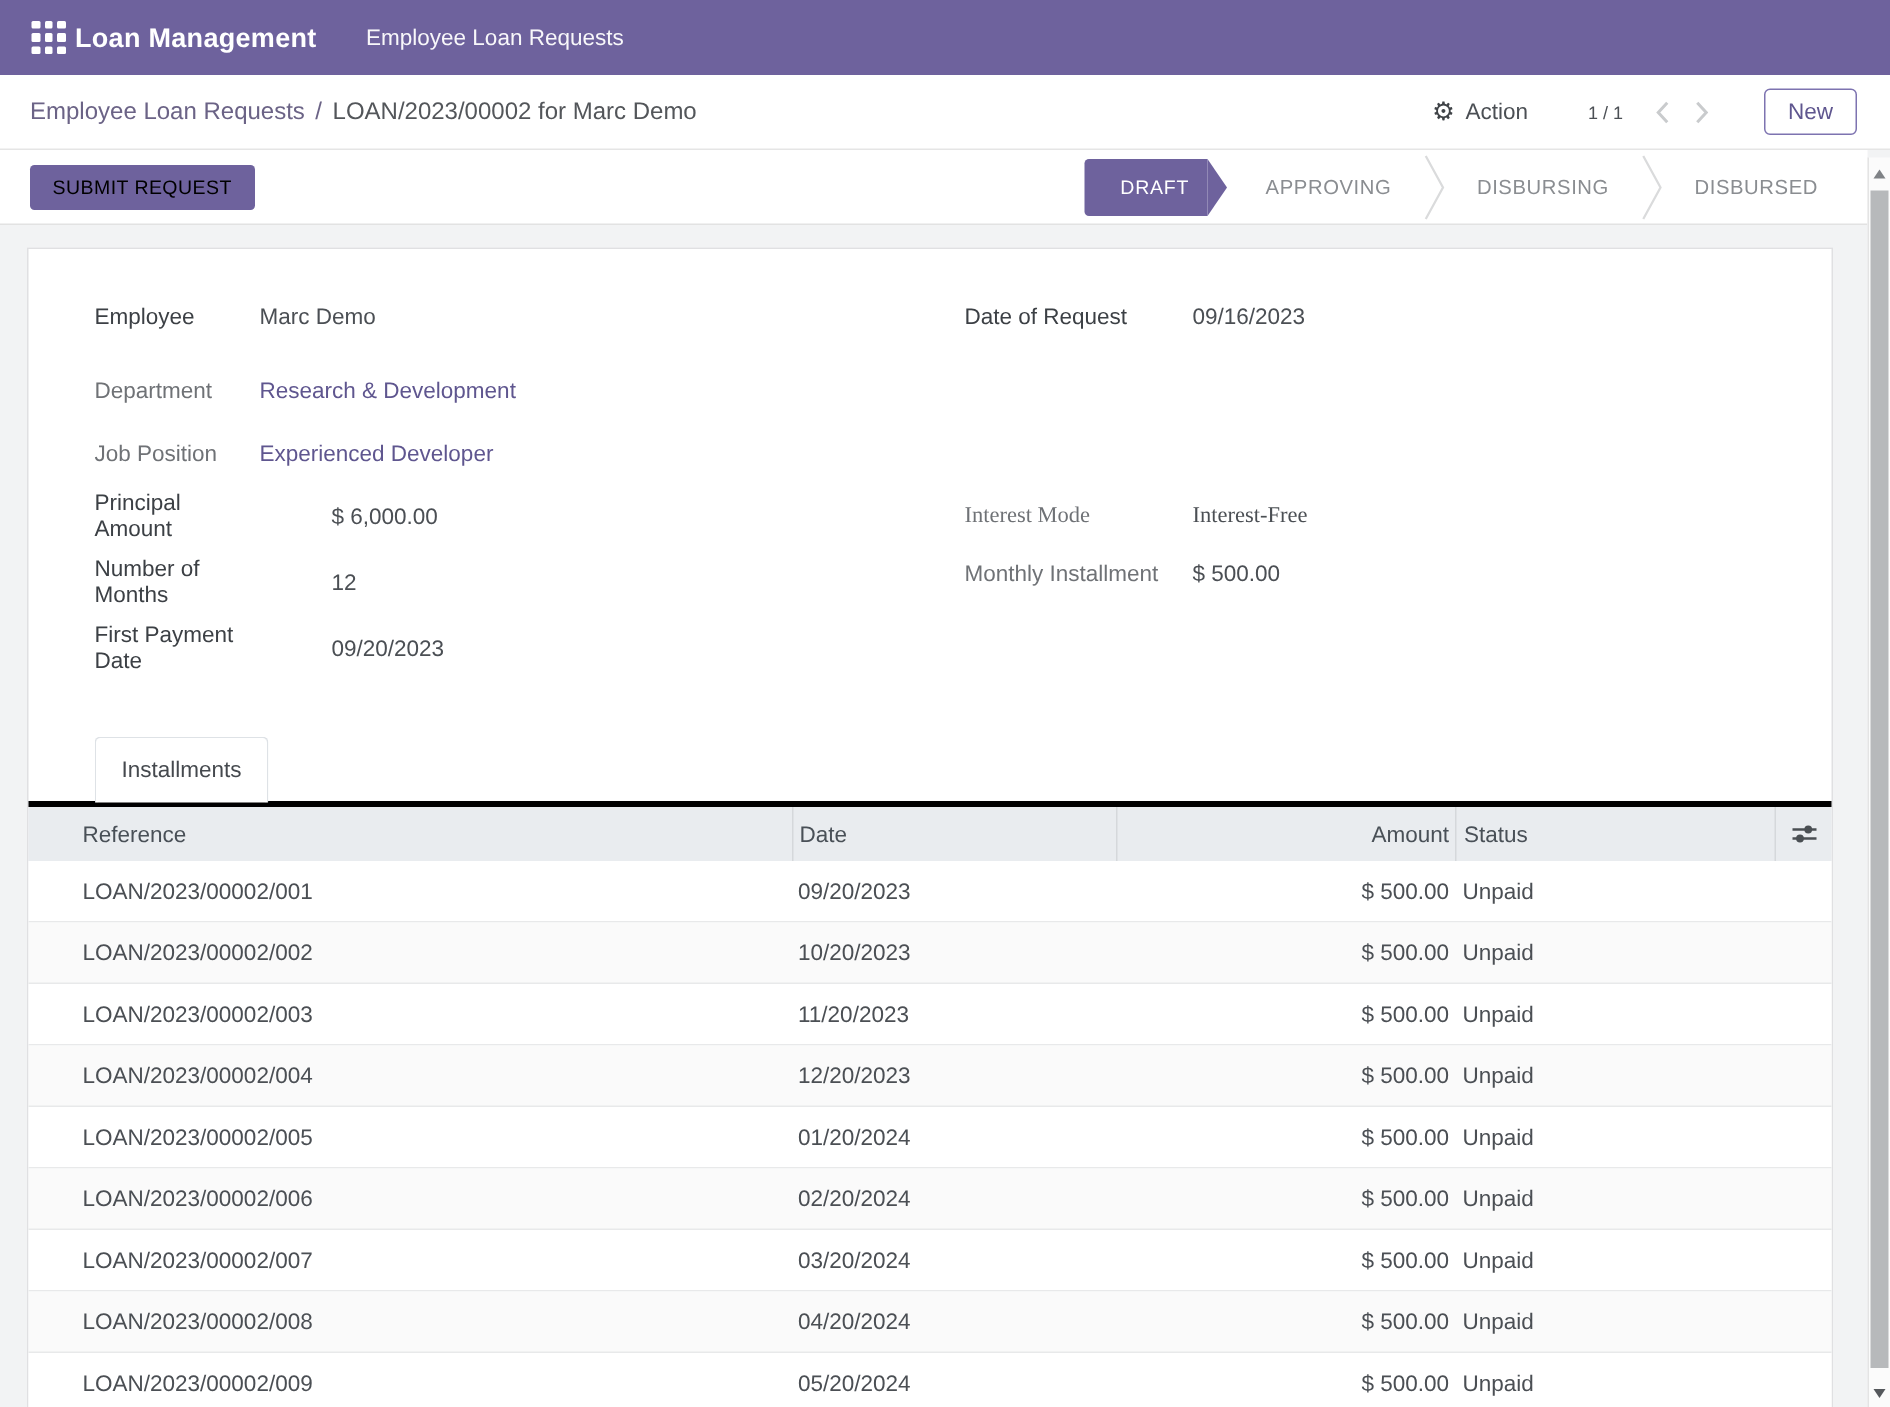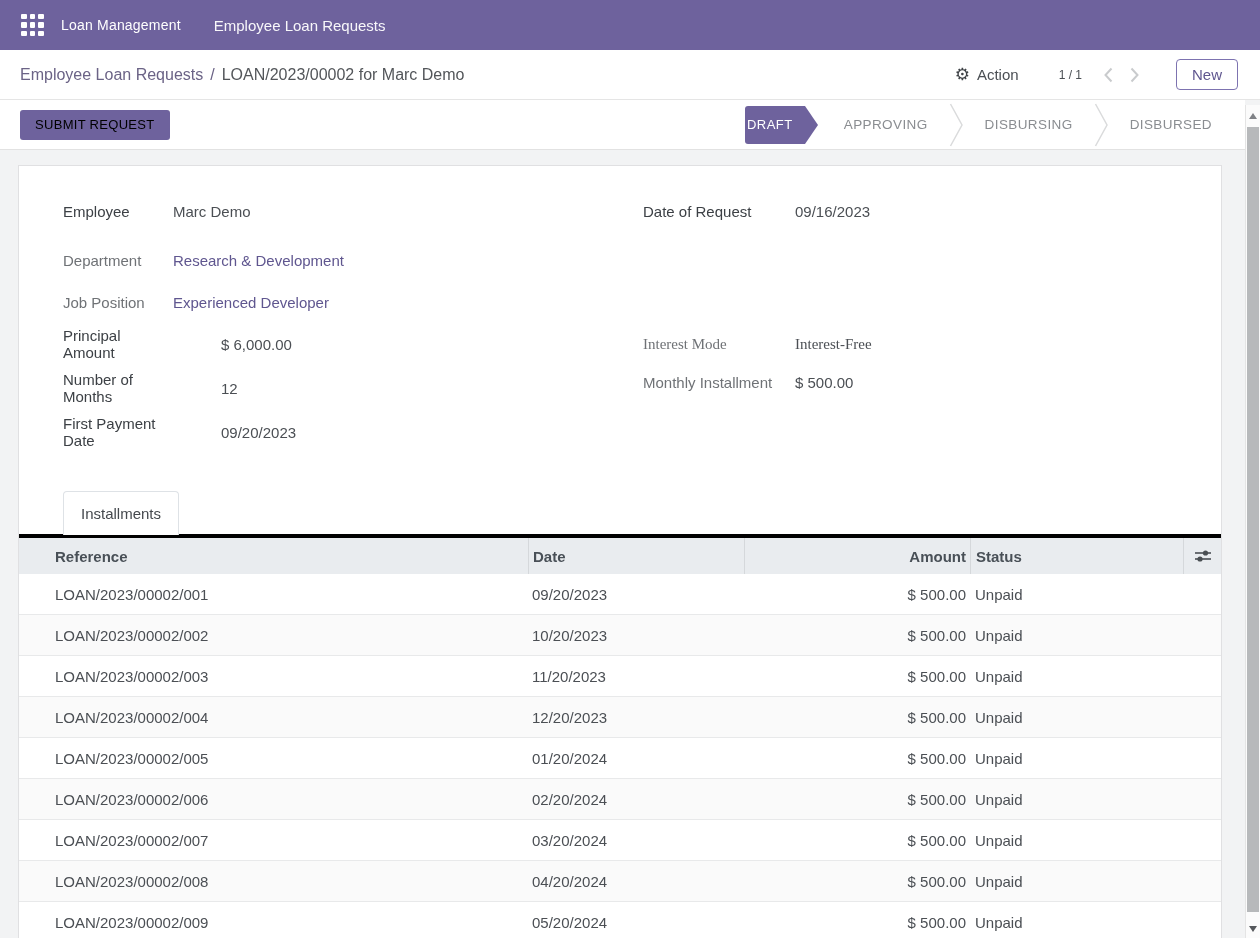--- a/index.html
+++ b/index.html
@@ -5,21 +5,21 @@
   html,body{margin:0;padding:0;background:#fff;}
   .screen{position:relative;width:1260px;height:938px;overflow:hidden;
           font-family:"Liberation Sans",sans-serif;background:#f2f3f4;}
 
   
   .navbar{position:absolute;top:0;left:0;right:0;height:50px;background:#6e629d;
           display:flex;align-items:center;padding:0 16px;box-sizing:border-box;color:#fff;}
   .apps-btn{width:23px;height:23px;display:grid;grid-template-columns:repeat(3,5.5px);
             grid-template-rows:repeat(3,5.5px);gap:3px;margin-left:5px;cursor:pointer;}
   .apps-btn i{background:#fff;border-radius:1px;display:block;}
-  .app-name{font-size:14px;font-weight:400;margin-left:17px;letter-spacing:.2px;cursor:pointer;}
+  .app-name{font-size:18px;font-weight:700;margin-left:6px;letter-spacing:.2px;cursor:pointer;}
   .menu-item{font-size:15px;margin-left:33px;color:rgba(255,255,255,.95);cursor:pointer;}
 
   
   .cp{position:absolute;top:50px;left:0;right:0;height:50px;background:#fff;
       border-bottom:1px solid #e5e5e5;display:flex;align-items:center;
       padding:0 22px 0 20px;box-sizing:border-box;}
   .bc{font-size:16px;white-space:nowrap;}
   .bc .parent{color:#6b6386;cursor:pointer;}
   .bc .sep{color:#6b6386;margin:0 7px;}
   .bc .current{color:#53565a;}
@@ -34,21 +34,21 @@
 
   
   .statusbar{position:absolute;top:100px;left:0;right:15px;height:50px;background:#fff;
              border-bottom:1px solid #e2e2e2;display:flex;align-items:center;
              padding:0 12px 0 20px;box-sizing:border-box;}
   .submit-btn{height:30px;padding:0 15px;background:#6e629d;color:#000000;border:none;
               border-radius:3px;font-size:13px;font-weight:500;letter-spacing:.3px;
               cursor:pointer;font-family:inherit;}
   .pipeline{margin-left:auto;display:flex;align-items:center;height:100%;}
   .stage-arrow{position:relative;background:#6e629d;color:#fff;font-size:13px;
-               letter-spacing:.5px;height:38px;line-height:38px;padding:0 12px 0 2px;
+               letter-spacing:.5px;height:38px;line-height:38px;padding:0 12px 0 24px;
                border-radius:3px 0 0 3px;margin-right:18px;cursor:pointer;}
   .stage-arrow::after{content:"";position:absolute;left:100%;top:0;
                border-top:19px solid transparent;border-bottom:19px solid transparent;
                border-left:13px solid #6e629d;}
   .stage{font-size:13.5px;color:#8a8d91;letter-spacing:.4px;padding:0 21px;cursor:pointer;}
   .sep-chev{display:flex;align-items:center;}
 
   
   .content{position:absolute;top:150px;left:0;right:0;bottom:0;background:#f2f3f4;}
   .sheet{position:absolute;left:18px;top:15px;width:1204px;height:880px;background:#fff;
@@ -71,21 +71,21 @@
 
   
   .tabs-row{margin-top:31px;padding-left:44px;border-bottom:4px solid #000000;display:flex;}
   .tab{background:#fff;border:1px solid #dee2e6;border-bottom:none;border-radius:4px 4px 0 0;
        padding:0 17px;height:43px;line-height:43px;font-size:15px;color:#45494e;
        margin-bottom:-1px;cursor:pointer;}
 
   
   .th-row{display:flex;height:36px;background:#e9ecef;align-items:center;font-size:15px;
           color:#495057;}
-  .th{box-sizing:border-box;height:100%;display:flex;align-items:center;font-weight:bold;}
+  .th{box-sizing:border-box;height:100%;display:flex;align-items:center;}
   .c-ref{width:509px;padding-left:36px;box-sizing:border-box;}
   .c-date{width:216px;padding-left:4px;box-sizing:border-box;}
   .c-amt{width:226px;padding-right:4px;box-sizing:border-box;justify-content:flex-end;text-align:right;}
   .c-status{width:213px;padding-left:5px;box-sizing:border-box;}
   .c-opt{width:38px;justify-content:center;box-sizing:border-box;}
   .th.c-date,.th.c-amt,.th.c-status,.th.c-opt{border-left:1px solid #d5d8db;}
   .tr{display:flex;height:40px;align-items:center;border-bottom:1px solid #e8e9ea;
       font-size:15px;color:#4b4f54;background:#fff;cursor:pointer;}
   .tr:nth-child(even){background:#fafafa;}
   .td{box-sizing:border-box;display:flex;align-items:center;height:100%;}

